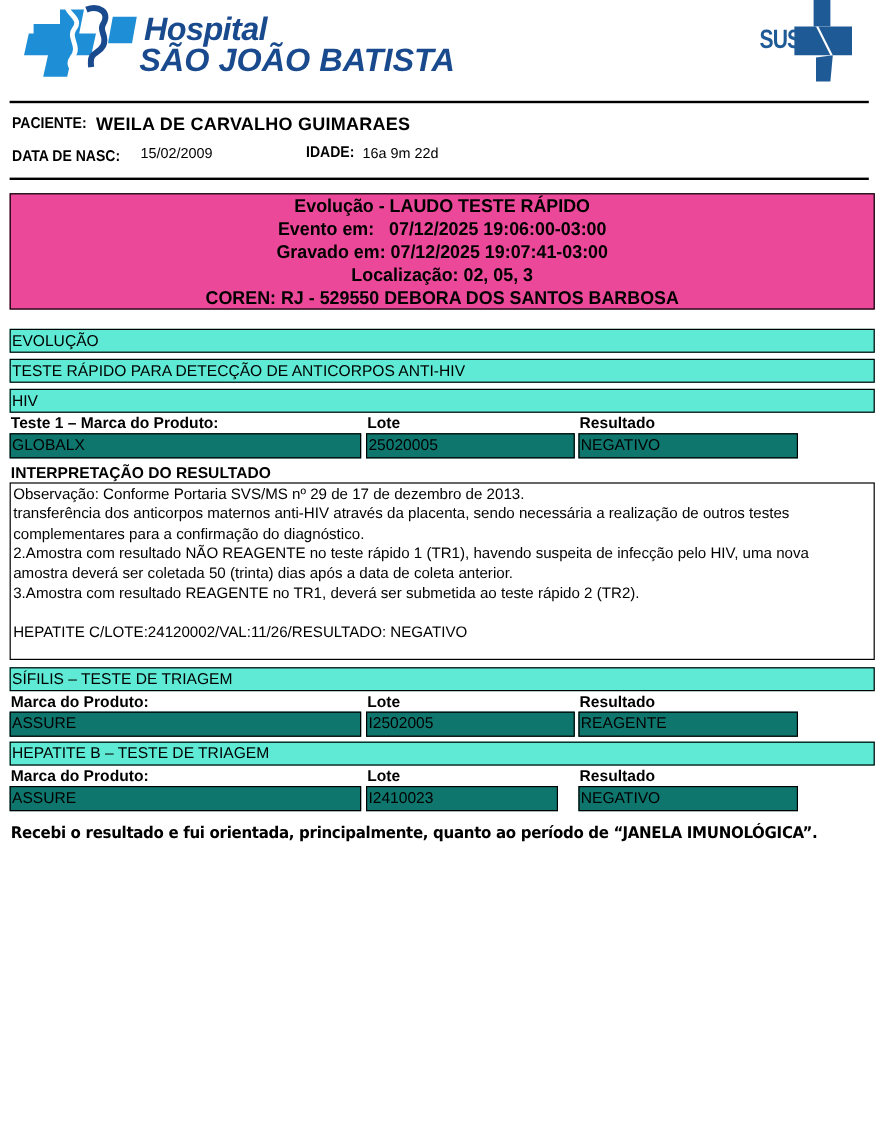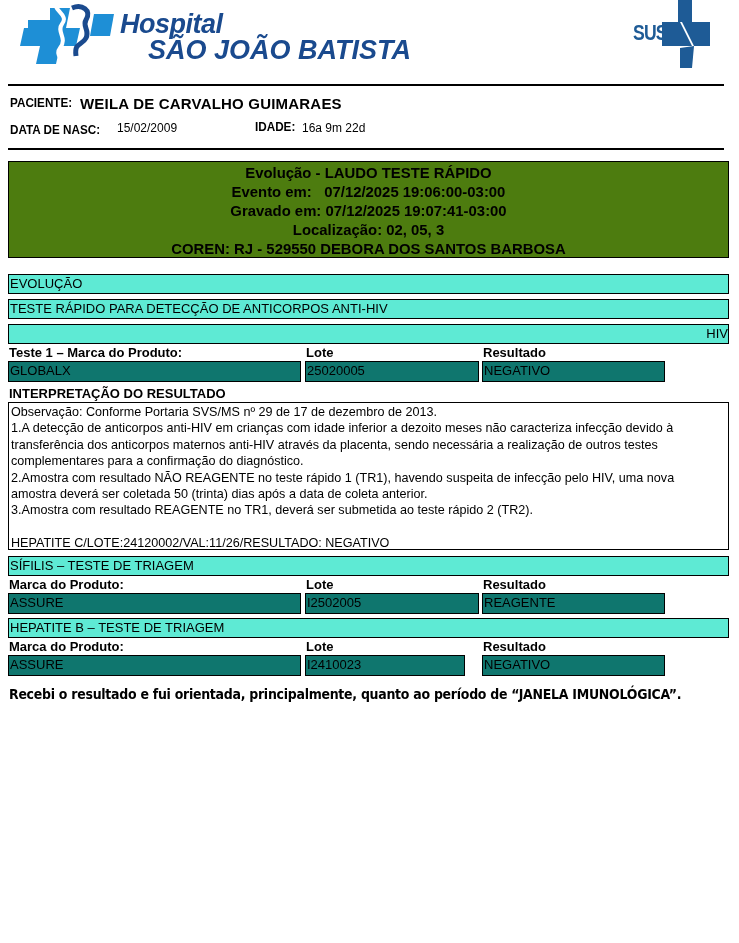--- a/index.html
+++ b/index.html
@@ -11,38 +11,38 @@
 
   
   .logo-hsjb { left: 20px; top: 0px; width: 330px; height: 68px; }
   .logo-hsjb .mark { position: absolute; left: 0; top: 0; width: 95px; height: 66px; }
   .logo-hsjb .t1 {
     position: absolute; left: 100px; top: 10px; font-size: 27px; font-weight: bold; font-style: italic;
     color: #1a4a8e; letter-spacing: -0.5px; line-height: 28px;
   }
   .logo-hsjb .t2 {
     position: absolute; left: 96px; top: 36px; font-size: 27px; font-weight: bold; font-style: italic;
-    color: #1a4a8e; letter-spacing: 0px; line-height: 28px; white-space: nowrap; margin-left: 32px;
+    color: #1a4a8e; letter-spacing: 0px; line-height: 28px; white-space: nowrap;
   }
   .logo-sus { left: 630px; top: 0px; width: 85px; height: 70px; }
   .logo-sus .sus-text {
     position: absolute; left: 3px; top: 20px; font-size: 22px; font-weight: bold; color: #1e5b96;
     letter-spacing: -1px; transform: scaleX(0.8); transform-origin: left;
   }
 
   .hr { left: 8px; width: 716px; height: 2px; background: #000; }
   .patient-label { left: 10px; top: 95px; font-size: 13px; font-weight: bold; transform: scaleX(0.9); transform-origin: left; }
   .patient-name { left: 80px; top: 95px; font-size: 15px; font-weight: bold; letter-spacing: 0.2px; }
   .dob-label { left: 10px; top: 122px; font-size: 13px; font-weight: bold; transform: scaleX(0.9); transform-origin: left; }
   .dob-value { left: 117px; top: 121px; font-size: 12px; }
   .age-label { left: 255px; top: 119px; font-size: 13px; font-weight: bold; transform: scaleX(0.9); transform-origin: left; }
   .age-value { left: 302px; top: 121px; font-size: 12px; text-align: center; }
 
   .header-box {
-    left: 8px; top: 161px; width: 721px; height: 97px; background: #4d7c0f; border: 1.5px solid #000;
+    left: 8px; top: 161px; width: 721px; height: 97px; background: #ec4899; border: 1.5px solid #000;
     text-align: center; font-weight: bold; font-size: 15.5px; line-height: 19px; padding-top: 1px;
   }
   .header-box div { transform: scaleX(0.96); }
 
   .gray-bar {
     left: 8px; width: 721px; height: 20px; background: #5eead4; border: 1.5px solid #000;
     font-size: 13px; line-height: 17px; padding-left: 1px; white-space: nowrap;
   }
   .field-label { font-size: 13px; font-weight: bold; }
   .field-box {
@@ -97,33 +97,32 @@
 <div class="abs header-box">
   <div>Evolução - LAUDO TESTE RÁPIDO</div>
   <div style="white-space:pre;">Evento em:   07/12/2025 19:06:00-03:00</div>
   <div>Gravado em: 07/12/2025 19:07:41-03:00</div>
   <div>Localização: 02, 05, 3</div>
   <div>COREN: RJ - 529550 DEBORA DOS SANTOS BARBOSA</div>
 </div>
 
 <div class="abs gray-bar" style="top:274px;">EVOLUÇÃO</div>
 <div class="abs gray-bar" style="top:299px;">TESTE RÁPIDO PARA DETECÇÃO DE ANTICORPOS ANTI-HIV</div>
-<div class="abs gray-bar" style="top:324px;text-align:right;">HIV</div>
+<div class="abs gray-bar" style="top:324px;">HIV</div>
 
 <div class="abs field-label" style="left:9px;top:345px;">Teste 1 – Marca do Produto:</div>
 <div class="abs field-label" style="left:306px;top:345px;">Lote</div>
 <div class="abs field-label" style="left:483px;top:345px;">Resultado</div>
 <div class="abs field-box" style="left:8px;top:361px;width:293px;">GLOBALX</div>
 <div class="abs field-box" style="left:305px;top:361px;width:174px;">25020005</div>
 <div class="abs field-box" style="left:482px;top:361px;width:183px;">NEGATIVO</div>
 
 <div class="abs field-label" style="left:9px;top:386px;">INTERPRETAÇÃO DO RESULTADO</div>
 <div class="abs obs-box">
   <p>Observação: Conforme Portaria SVS/MS nº 29 de 17 de dezembro de 2013.</p>
-  <p>1.A detecção de anticorpos anti-HIV em crianças com idade inferior a dezoito meses não caracteriza infecção devido à</p>
   <p>transferência dos anticorpos maternos anti-HIV através da placenta, sendo necessária a realização de outros testes</p>
   <p>complementares para a confirmação do diagnóstico.</p>
   <p>2.Amostra com resultado NÃO REAGENTE no teste rápido 1 (TR1), havendo suspeita de infecção pelo HIV, uma nova</p>
   <p>amostra deverá ser coletada 50 (trinta) dias após a data de coleta anterior.</p>
   <p>3.Amostra com resultado REAGENTE no TR1, deverá ser submetida ao teste rápido 2 (TR2).</p>
   <p style="height:16.4px;"></p>
   <p>HEPATITE C/LOTE:24120002/VAL:11/26/RESULTADO: NEGATIVO</p>
 </div>
 
 <div class="abs gray-bar" style="top:556px;">SÍFILIS – TESTE DE TRIAGEM</div>

